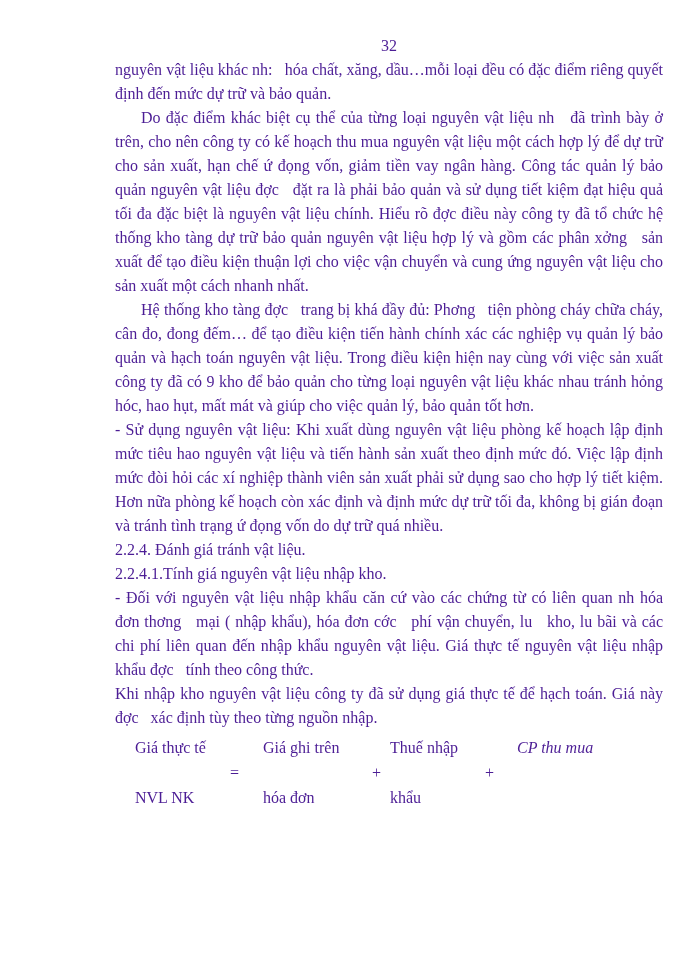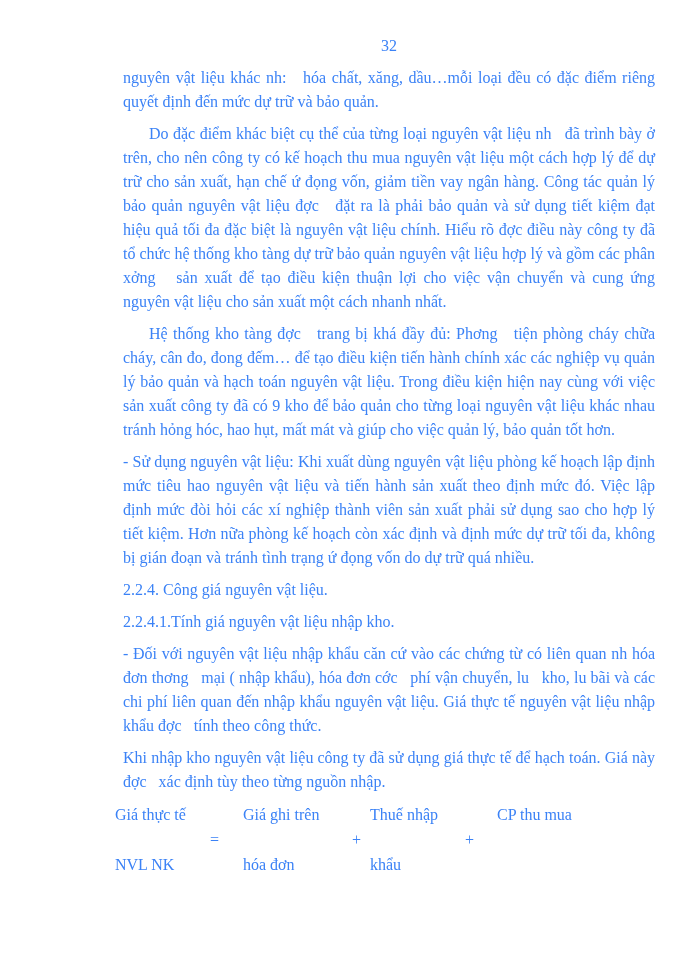--- a/index.html
+++ b/index.html
@@ -7,83 +7,84 @@
     padding: 0;
     background: #ffffff;
   }
   .page {
     position: relative;
     width: 700px;
     height: 948px;
     background: #ffffff;
     overflow: hidden;
     font-family: "Liberation Serif", "DejaVu Serif", serif;
-    color: #3b82f6;
+    color: #4c1d95;
   }
   .content {
     margin-left: 115px;
     margin-right: 37px; 
     font-size: 16px;
     line-height: 24px;
   }
   .page-number {
     padding-top: 34px;
     text-align: center;
     font-size: 16px;
     line-height: 24px;
   }
   .body-start {
     margin-top: 34px;
   }
   p.para {
-    margin: 8px;
+    margin: 0;
     text-align: justify;
   }
   p.indent {
     text-indent: 26px;
   }
   .formula {
     display: grid;
     grid-template-columns: 95px 33px 109px 18px 95px 32px 1fr;
     grid-template-rows: 25px 25px 25px;
     margin-top: 5px;
     margin-bottom: 4px;
   }
   .f-cell {
     white-space: nowrap;
     line-height: 25px;
+    margin-left: 20px;
   }
   .r1 { grid-row: 1; }
   .r2 { grid-row: 2; }
   .r3 { grid-row: 3; }
   .c1 { grid-column: 1; }
   .c2 { grid-column: 2; }
   .c3 { grid-column: 3; }
   .c4 { grid-column: 4; }
   .c5 { grid-column: 5; }
   .c6 { grid-column: 6; }
-  .c7 { grid-column: 7; }
+  .c7 { grid-column: 7; font-style: italic; }
 </style>
 </head>
 <body>
 
 <div class="page">
   <div class="content">
 
     <div class="page-number">32</div>
 
     <p class="para body-start">nguyên vật liệu khác nh:&nbsp;&nbsp; hóa chất, xăng, dầu…mỗi loại đều có đặc điểm riêng quyết định đến mức dự trữ và bảo quản.</p>
 
     <p class="para indent">Do đặc điểm khác biệt cụ thể của từng loại nguyên vật liệu nh&nbsp;&nbsp; đã trình bày ở trên, cho nên công ty có kế hoạch thu mua nguyên vật liệu một cách hợp lý để dự trữ cho sản xuất, hạn chế ứ đọng vốn, giảm tiền vay ngân hàng. Công tác quản lý bảo quản nguyên vật liệu đợc&nbsp;&nbsp; đặt ra là phải bảo quản và sử dụng tiết kiệm đạt hiệu quả tối đa đặc biệt là nguyên vật liệu chính. Hiểu rõ đợc điều này công ty đã tổ chức hệ thống kho tàng dự trữ bảo quản nguyên vật liệu hợp lý và gồm các phân xởng&nbsp;&nbsp; sản xuất để tạo điều kiện thuận lợi cho việc vận chuyển và cung ứng nguyên vật liệu cho sản xuất một cách nhanh nhất.</p>
 
     <p class="para indent">Hệ thống kho tàng đợc&nbsp;&nbsp; trang bị khá đầy đủ: Phơng&nbsp;&nbsp; tiện phòng cháy chữa cháy, cân đo, đong đếm… để tạo điều kiện tiến hành chính xác các nghiệp vụ quản lý bảo quản và hạch toán nguyên vật liệu. Trong điều kiện hiện nay cùng với việc sản xuất công ty đã có 9 kho để bảo quản cho từng loại nguyên vật liệu khác nhau tránh hỏng hóc, hao hụt, mất mát và giúp cho việc quản lý, bảo quản tốt hơn.</p>
 
     <p class="para">- Sử dụng nguyên vật liệu: Khi xuất dùng nguyên vật liệu phòng kế hoạch lập định mức tiêu hao nguyên vật liệu và tiến hành sản xuất theo định mức đó. Việc lập định mức đòi hỏi các xí nghiệp thành viên sản xuất phải sử dụng sao cho hợp lý tiết kiệm. Hơn nữa phòng kế hoạch còn xác định và định mức dự trữ tối đa, không bị gián đoạn và tránh tình trạng ứ đọng vốn do dự trữ quá nhiều.</p>
 
-    <p class="para">2.2.4. Công giá nguyên vật liệu.</p>
+    <p class="para">2.2.4. Đánh giá tránh vật liệu.</p>
 
     <p class="para">2.2.4.1.Tính giá nguyên vật liệu nhập kho.</p>
 
     <p class="para">- Đối với nguyên vật liệu nhập khẩu căn cứ vào các chứng từ có liên quan nh hóa đơn thơng&nbsp;&nbsp; mại ( nhập khẩu), hóa đơn cớc&nbsp;&nbsp; phí vận chuyển, lu&nbsp;&nbsp; kho, lu bãi và các chi phí liên quan đến nhập khẩu nguyên vật liệu. Giá thực tế nguyên vật liệu nhập khẩu đợc&nbsp;&nbsp; tính theo công thức.</p>
 
     <p class="para">Khi nhập kho nguyên vật liệu công ty đã sử dụng giá thực tế để hạch toán. Giá này đợc&nbsp;&nbsp; xác định tùy theo từng nguồn nhập.</p>
 
     <div class="formula">
       <span class="f-cell r1 c1">Giá thực tế</span>
       <span class="f-cell r1 c3">Giá ghi trên</span>

